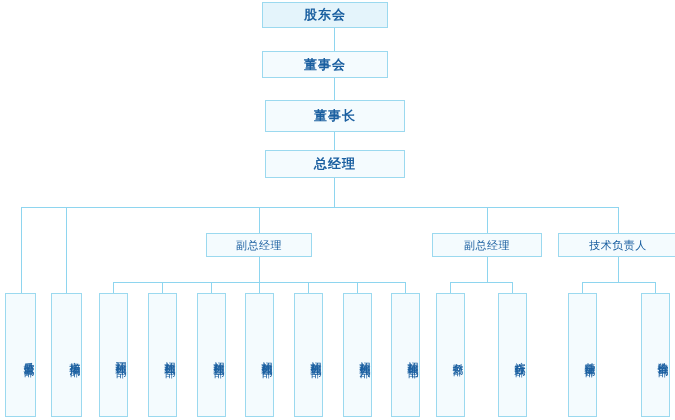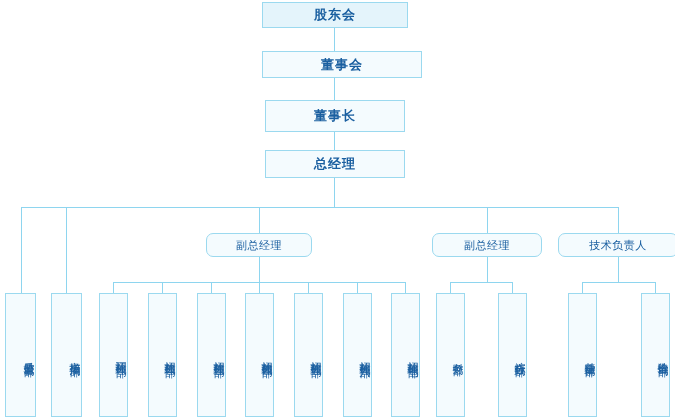--- a/index.html
+++ b/index.html
@@ -31,21 +31,20 @@
     font-weight: bold;
     letter-spacing: 1px;
   }
   .node.root {
     background: #e4f4fb;
   }
   .node.mid {
     font-size: 11px;
     font-weight: normal;
     letter-spacing: 0.5px;
-    border-radius: 7px;
   }
   .node.leaf {
     font-size: 11px;
     line-height: 1.22;
     padding: 5px 0 4px 0;
     writing-mode: vertical-rl;
     text-orientation: upright;
     align-items: flex-start;
     justify-content: center;
     letter-spacing: 1px;
@@ -96,22 +95,22 @@
   <div class="line v" style="left:487px; top:257px; height:25px;"></div>
   <div class="line h" style="left:450px; top:282px; width:62px;"></div>
   <div class="line v" style="left:450px; top:282px; height:11px;"></div>
   <div class="line v" style="left:512px; top:282px; height:11px;"></div>
 
   <div class="line v" style="left:618px; top:257px; height:25px;"></div>
   <div class="line h" style="left:582px; top:282px; width:73px;"></div>
   <div class="line v" style="left:582px; top:282px; height:11px;"></div>
   <div class="line v" style="left:655px; top:282px; height:11px;"></div>
 
-  <div class="node top root" style="left:262px; top:2px; width:146px; height:26px;">股东会</div>
-  <div class="node top" style="left:262px; top:51px; width:160px; height:27px;">董事会</div>
+  <div class="node top root" style="left:262px; top:2px; width:126px; height:26px;">股东会</div>
+  <div class="node top" style="left:262px; top:51px; width:126px; height:27px;">董事会</div>
   <div class="node top" style="left:265px; top:100px; width:140px; height:32px;">董事长</div>
   <div class="node top" style="left:265px; top:150px; width:140px; height:28px;">总经理</div>
 
   <div class="node mid" style="left:206px; top:233px; width:106px; height:24px;">副总经理</div>
   <div class="node mid" style="left:432px; top:233px; width:110px; height:24px;">副总经理</div>
   <div class="node mid" style="left:558px; top:233px; width:120px; height:24px;">技术负责人</div>
 
   <div class="node leaf" style="left:5px; top:293px; width:31px; height:124px;">质量监管部</div>
   <div class="node leaf" style="left:51px; top:293px; width:31px; height:124px;">市场拓展部</div>
   <div class="node leaf" style="left:99px; top:293px; width:29px; height:124px;">招标代理一部</div>

